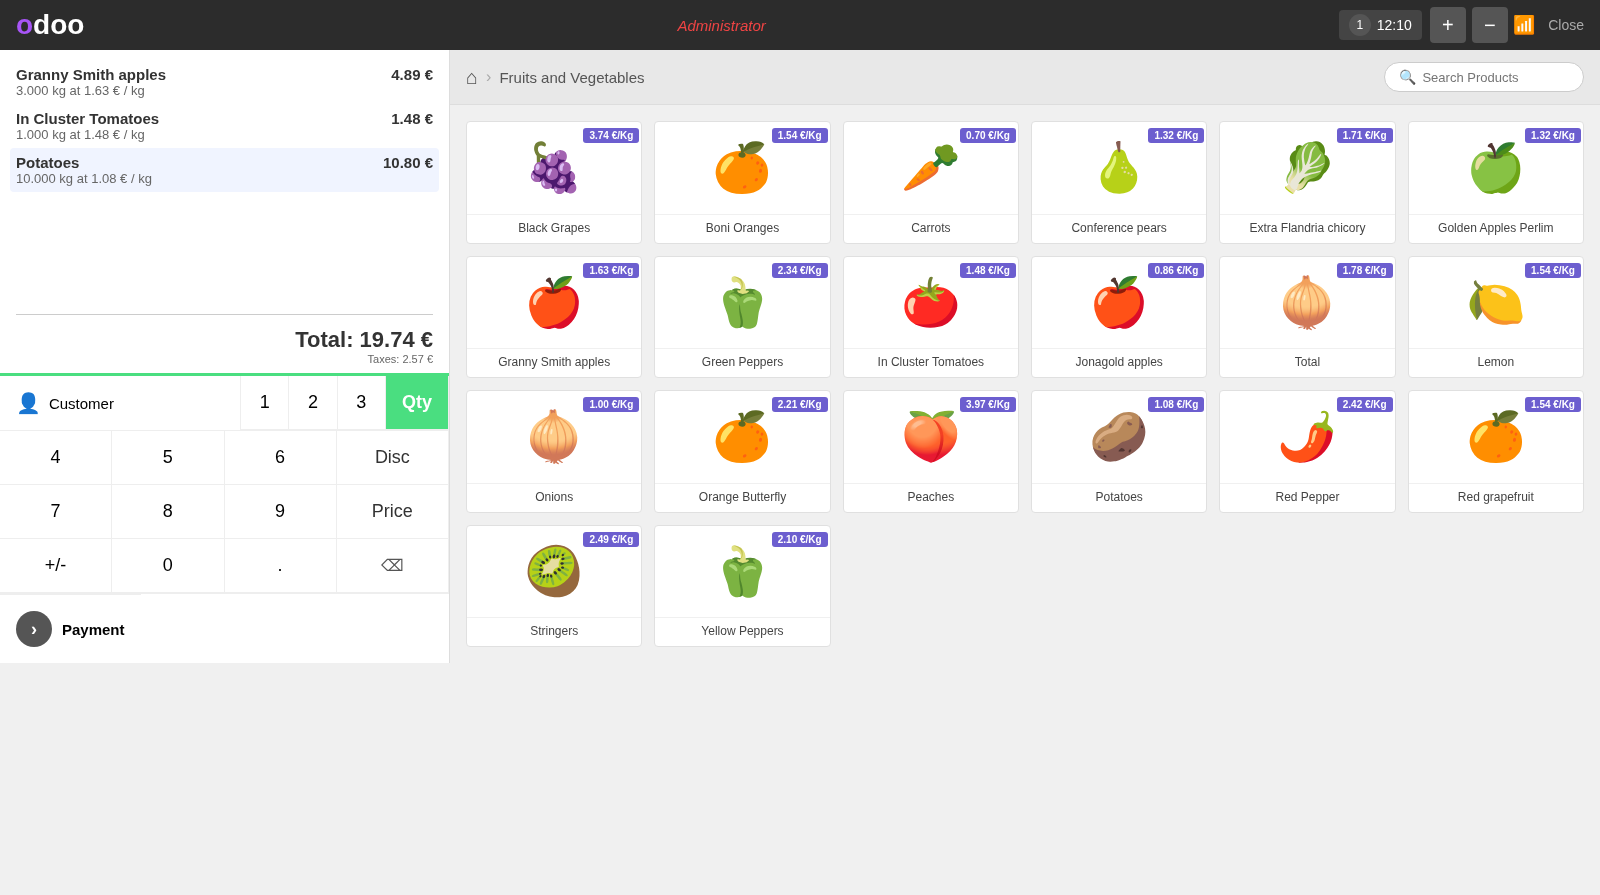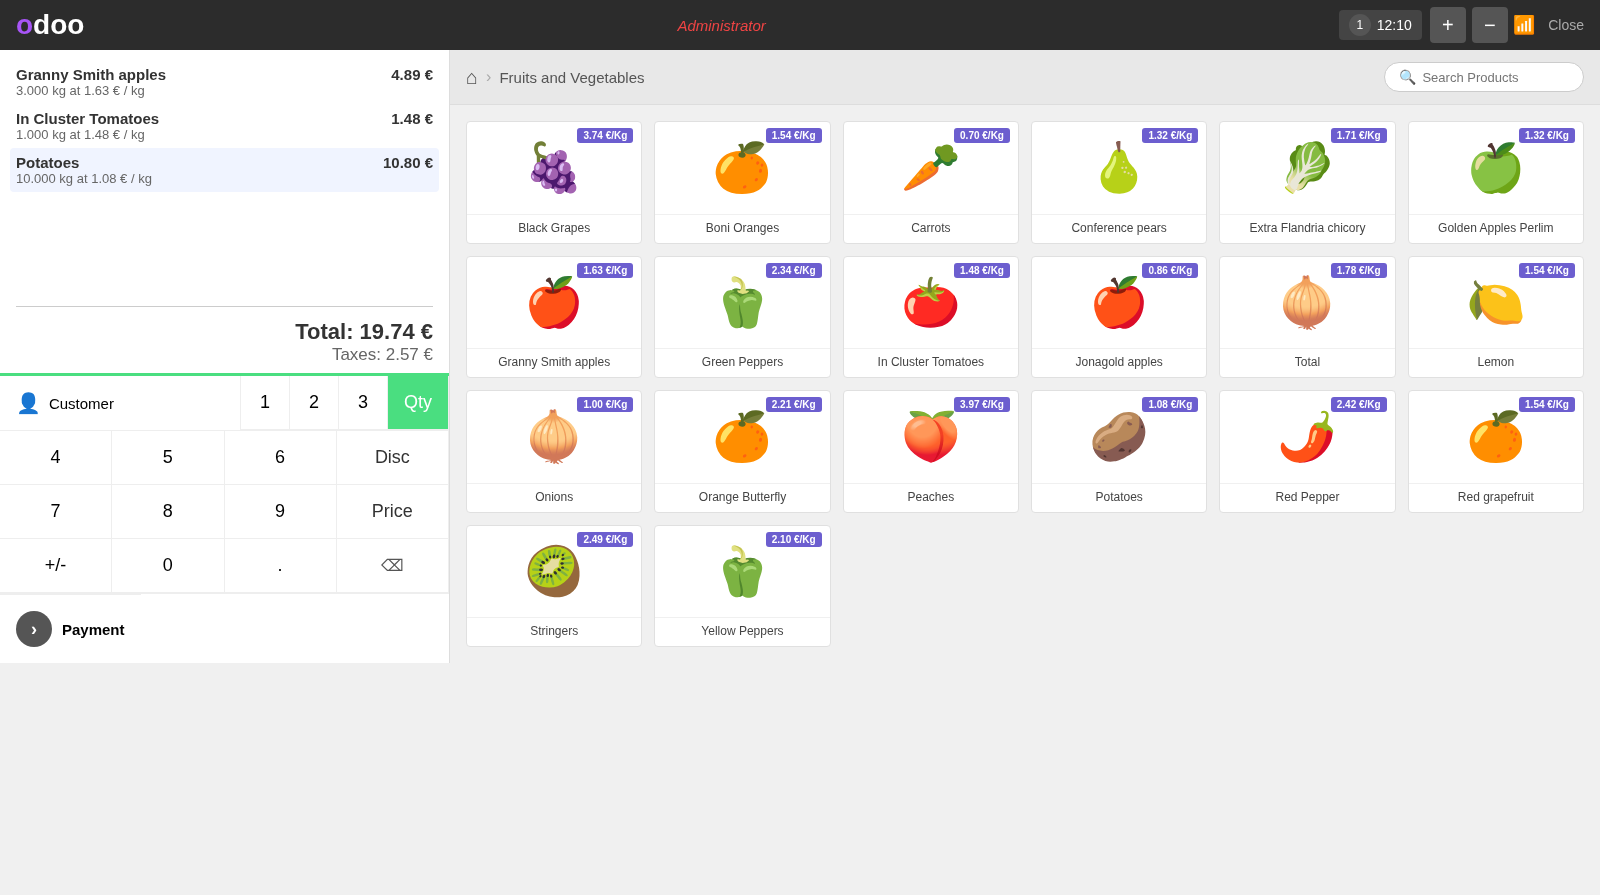--- a/index.html
+++ b/index.html
@@ -36,38 +36,38 @@
       width: 450px; min-width: 450px; background: white; display: flex; flex-direction: column;
       border-right: 1px solid #ddd;
     }
     .order-list { flex: 1; padding: 16px; overflow-y: auto; }
     .order-item { margin-bottom: 12px; }
     .order-item.selected { background: #f0f4ff; padding: 6px; border-radius: 4px; margin: -6px -6px 6px -6px; }
     .order-item-name { font-size: 15px; font-weight: bold; color: #333; display: flex; justify-content: space-between; }
     .order-item-detail { font-size: 13px; color: #666; }
     .order-total { border-top: 1px solid #ccc; margin: 8px 16px; padding-top: 12px; text-align: right; }
     .total-main { font-size: 22px; font-weight: bold; color: #333; }
-    .total-taxes { font-size: 17px; color: #666; }
+    .total-taxes { font-size: 11px; color: #666; }
 
     
     .numpad-area { border-top: 3px solid #4ade80; padding: 0; }
     .numpad-top { display: flex; border-bottom: 1px solid #eee; }
     .customer-btn {
       display: flex; align-items: center; gap: 8px;
       padding: 14px 16px; font-size: 15px; cursor: pointer;
       border: none; background: white; flex: 1; border-right: 1px solid #eee;
     }
     .customer-icon { font-size: 20px; color: #555; }
     .num-grid { display: grid; grid-template-columns: repeat(4, 1fr); }
     .num-btn {
       border: none; background: white; border-right: 1px solid #eee;
       border-bottom: 1px solid #eee; padding: 16px; font-size: 18px;
       cursor: pointer; text-align: center;
     }
-    .num-btn.qty { background: #4ade80; color: white; font-weight: normal; }
+    .num-btn.qty { background: #4ade80; color: white; font-weight: bold; }
     .num-btn.disc { background: white; color: #333; }
     .num-btn.price { background: white; color: #333; }
     .num-btn.backspace { background: white; color: #555; font-size: 16px; }
     .payment-btn {
       grid-column: span 4; background: white; border: none; border-top: 1px solid #eee;
       padding: 16px; font-size: 15px; font-weight: bold; cursor: pointer;
       display: flex; align-items: center; justify-content: center; gap: 10px;
     }
     .payment-circle {
       background: #555; color: white; border-radius: 50%; width: 36px; height: 36px;
@@ -99,21 +99,21 @@
       grid-template-columns: repeat(6, 1fr); gap: 12px;
       overflow-y: auto;
     }
     .product-card {
       background: white; border-radius: 4px; overflow: hidden;
       cursor: pointer; border: 1px solid #e0e0e0;
       display: flex; flex-direction: column;
     }
     .product-img-area { position: relative; padding: 16px; display: flex; align-items: center; justify-content: center; height: 110px; }
     .price-badge {
-      position: absolute; top: 6px; right: 8px;
+      position: absolute; top: 6px; right: 2px;
       background: #6c5ecf; color: white; font-size: 10px;
       padding: 2px 6px; border-radius: 3px; font-weight: bold;
     }
     .product-emoji { font-size: 48px; }
     .product-name { padding: 6px 8px 8px; font-size: 12px; color: #444; text-align: center; border-top: 1px solid #f0f0f0; }
   </style>
 </head>
 <body>
 
 <div class="topbar">

